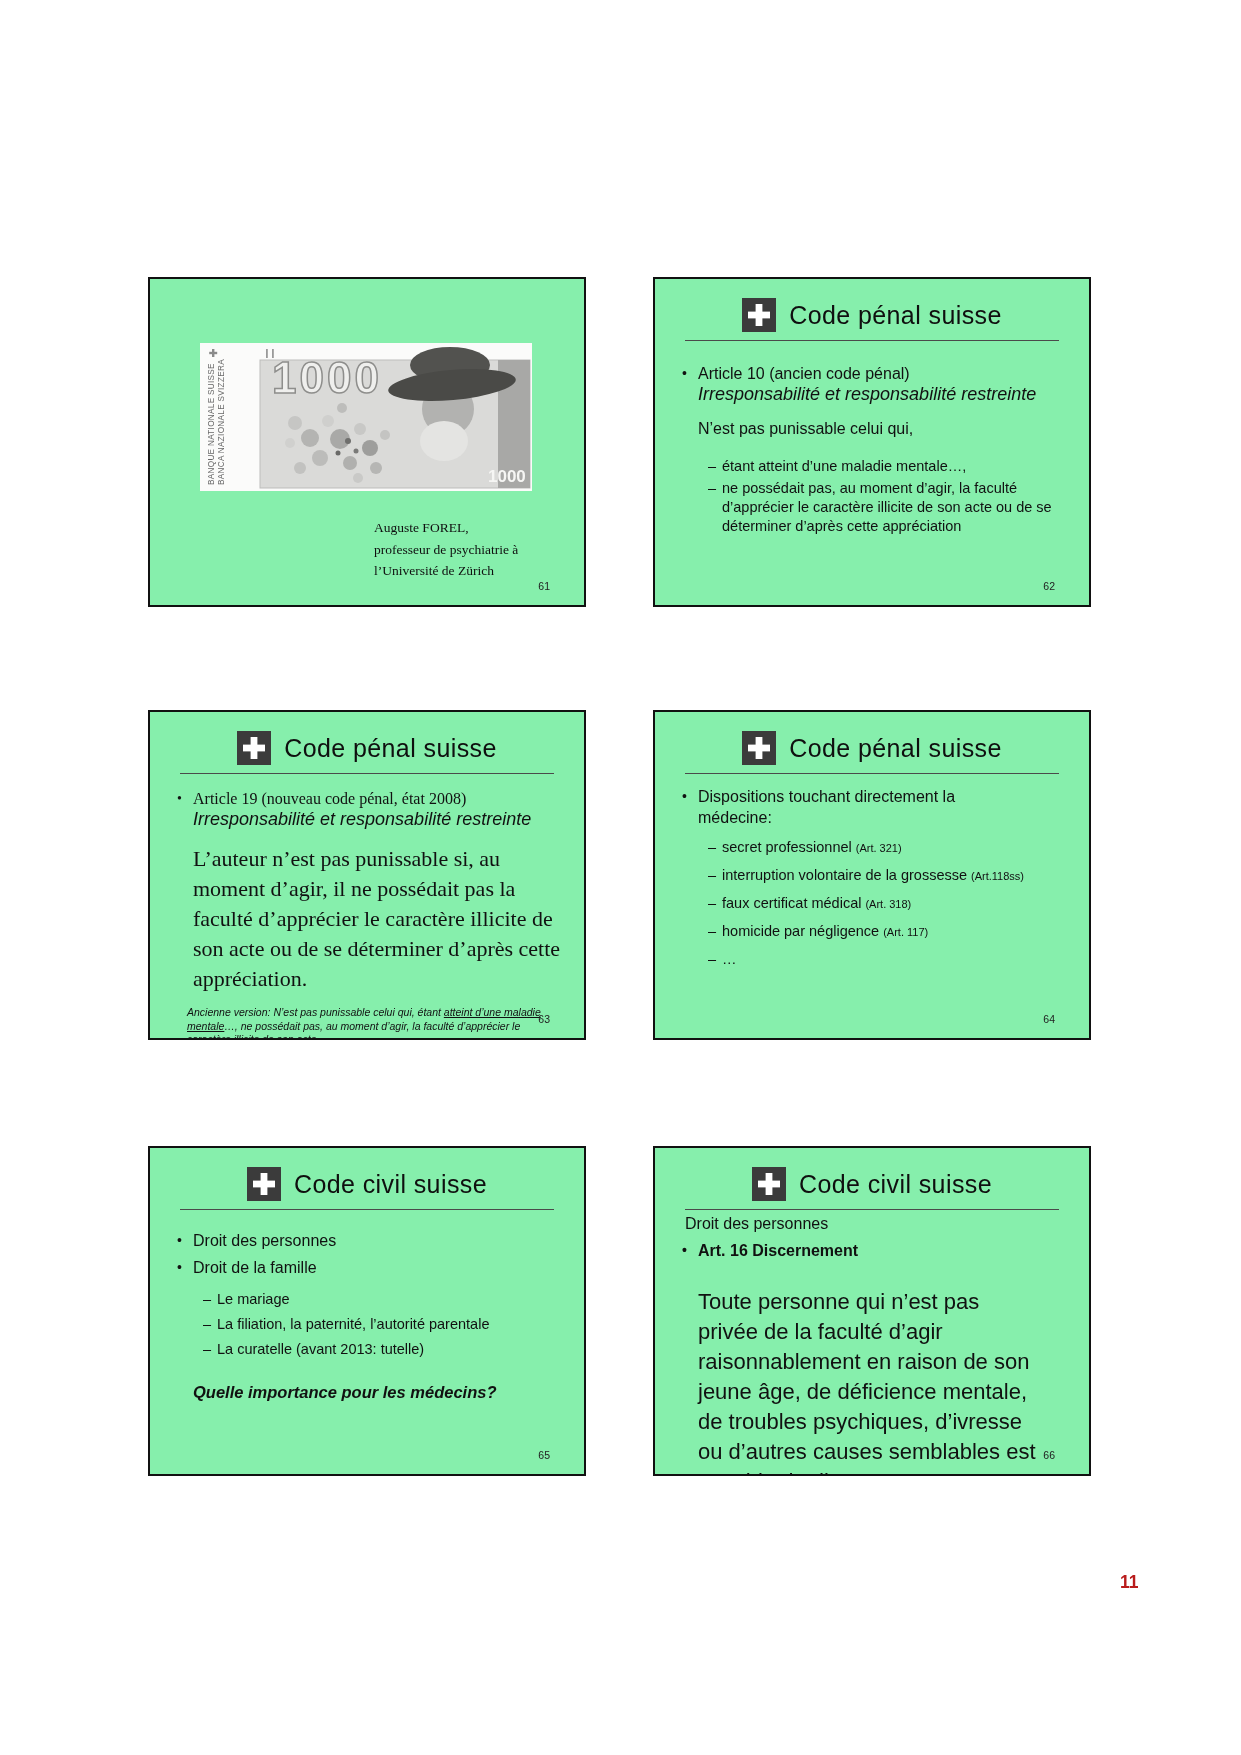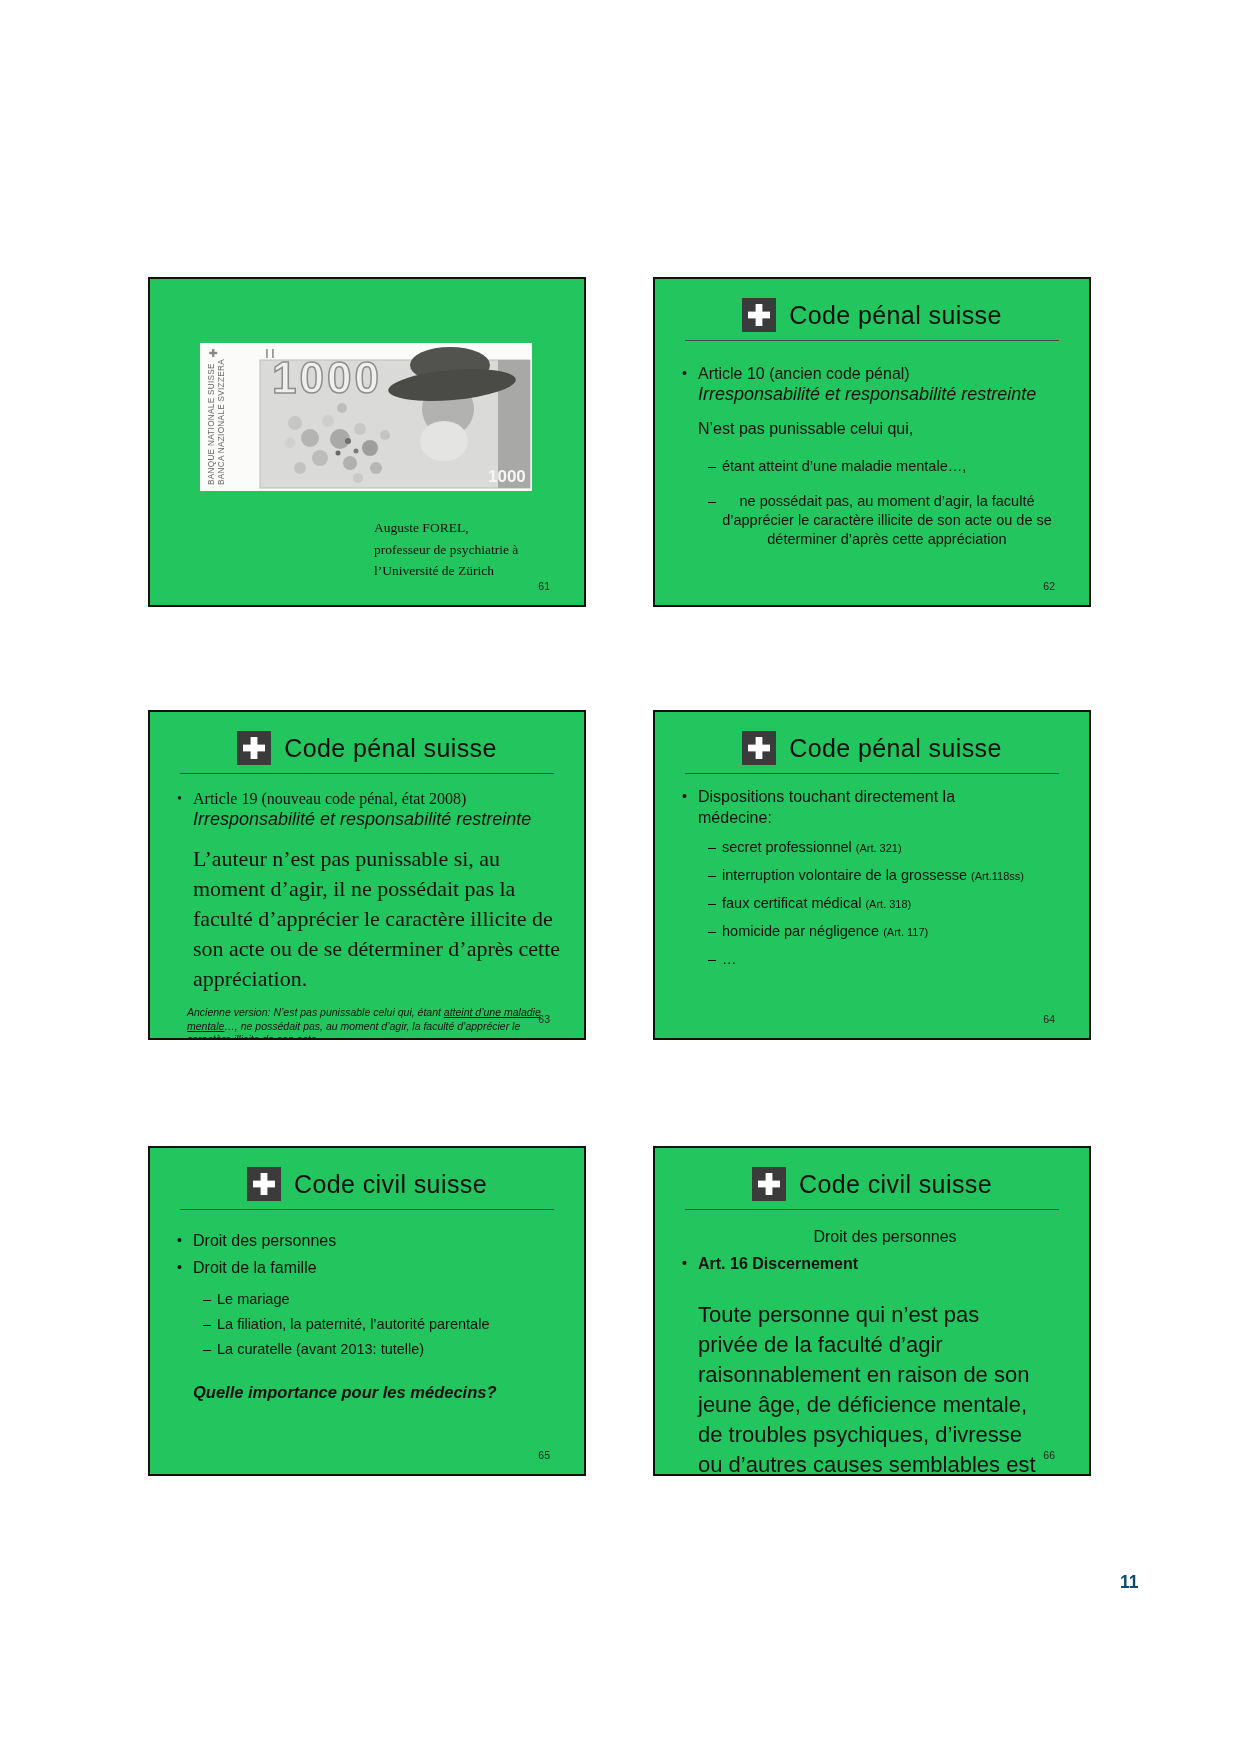--- a/index.html
+++ b/index.html
@@ -2,21 +2,21 @@
 <html><head>
 <meta charset="utf-8">
 <style>
   html, body { margin:0; padding:0; background:#ffffff; }
   .page {
     position:relative; width:1241px; height:1755px; background:#ffffff;
     font-family:"Liberation Sans", sans-serif; color:#111;
   }
   .slide {
     position:absolute; width:438px; height:330px; box-sizing:border-box;
-    border:2px solid #111; background:#22c55e; overflow:hidden;
+    border:2px solid #111; background:#86efac; overflow:hidden;
   }
   #s61{left:148px; top:277px;} #s62{left:653px; top:277px;}
   #s63{left:148px; top:710px;} #s64{left:653px; top:710px;}
   #s65{left:148px; top:1146px;} #s66{left:653px; top:1146px;}
 
   .slide-num { position:absolute; right:34px; bottom:13px; font-size:10.5px; color:#222; }
 
   .title-row { display:flex; align-items:center; justify-content:center; gap:13px; margin-top:19px; }
   .cross-icon { width:34px; height:34px; flex:0 0 auto; }
   .title-text { font-size:25px; letter-spacing:0.4px; color:#0f0f0f; }
@@ -32,30 +32,30 @@
   .li2::before { content:"–"; position:absolute; left:-1px; }
   .ref { font-size:11px; margin-left:4px; }
   .note { font-size:10.5px; font-style:italic; line-height:13.5px; margin-left:-6px; padding-left:17px; width:378px; }
   .note .ul { text-decoration:underline; }
   .question { font-weight:bold; font-style:italic; font-size:16.5px; padding-left:17px; }
   .bold { font-weight:bold; }
 
   .w300{width:300px;} .w330{width:330px;} .w340{width:340px;} .w372{width:372px;}
   .mt6{margin-top:6px;} .mt8{margin-top:8px;} .mt10{margin-top:10px;}
   .mt12{margin-top:12px;} .mt13{margin-top:13px;} .mt14{margin-top:14px;font-family:Liberation Serif, serif;}
-  .mt16{margin-top:16px;text-align:center;} .mt18{margin-top:18px;} .mt20{margin-top:20px;}
+  .mt16{margin-top:3px;} .mt18{margin-top:18px;} .mt20{margin-top:20px;}
   .mt22{margin-top:22px;} .mt24{margin-top:24px;} .mt26{margin-top:26px;}
 
   .banknote { position:absolute; left:50px; top:64px; width:332px; height:148px; }
   .banknote text { font-family:"Liberation Sans", sans-serif; }
   .caption {
     position:absolute; left:224px; top:238px;
     font-family:"Liberation Serif", serif; font-size:13.5px; line-height:21.5px; color:#0f0f0f;
   }
-  .page-number { position:absolute; left:1120px; top:1572px; font-size:17.5px; font-weight:bold; color:#0c4a6e; }
+  .page-number { position:absolute; left:1120px; top:1572px; font-size:17.5px; font-weight:bold; color:#b91c1c; }
 </style>
 </head>
 <body>
 
 <div class="page">
 
   <section class="slide" id="s61">
     <svg class="banknote" viewBox="0 0 332 148">
       <rect x="0" y="0" width="332" height="148" fill="#fbfbfa"></rect>
       <g fill="#8a8a8a">

